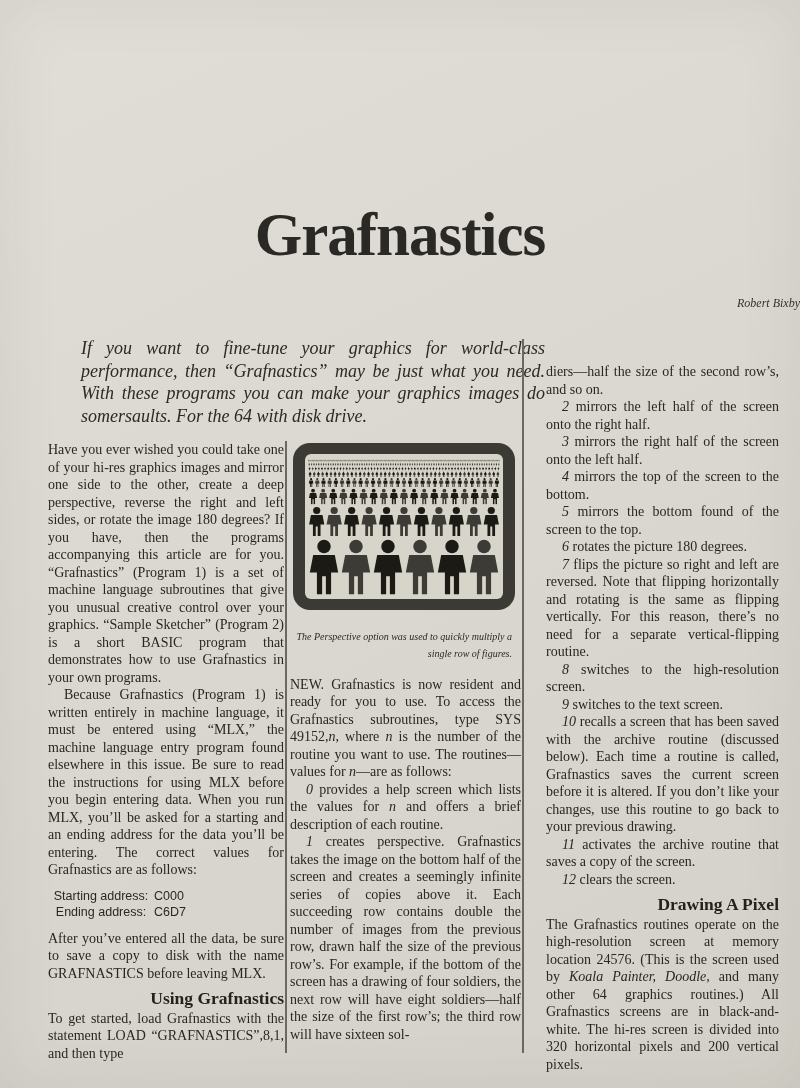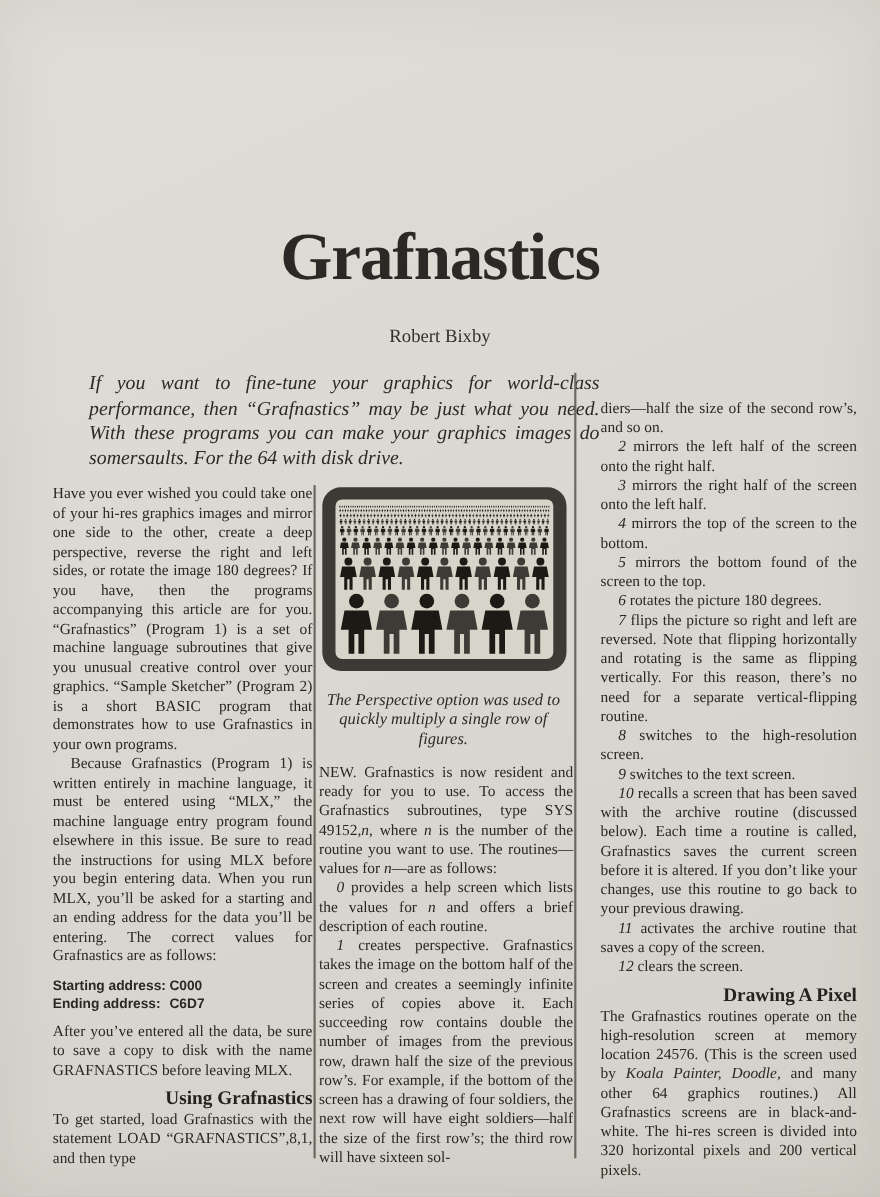--- a/index.html
+++ b/index.html
@@ -14,21 +14,21 @@
     box-shadow: inset 0 0 60px rgba(90,85,70,0.10);
     color:#262420;
   }
   .title {
     position:absolute; top:200px; left:0; width:100%;
     text-align:center; font-size:61px; font-weight:bold;
     letter-spacing:-1px; color:#2b2925; margin:0;
   }
   .byline {
     position:absolute; top:296px; left:0; width:100%;
-    text-align:center; font-size:17px; color:#33312c;
+    text-align:right; font-size:12px; color:#33312c;font-style:italic;
   }
   .intro {
     position:absolute; left:50px; top:337px; width:464px;
     font-style:italic; font-size:18px; line-height:22.5px;
     text-align:justify; color:#2c2a25;margin-left:31px;
   }
   .vrule { position:absolute; width:1.5px; background:#6b685f; }
   .vrule-1 { left:285px; top:441px; height:612px; }
   .vrule-2 { left:522px; top:339px; height:714px; }
   .col {
@@ -40,30 +40,30 @@
   .col-right { left:546px; top:339px; width:233px; height:716px;margin-top:24px; }
   .body-para { margin:0; }
   .body-para.indent { text-indent:16px; }
   .sec-heading {
     font-size:17.5px; font-weight:bold; color:#24221d;
     margin:8px 0 2px 0; text-align:right; letter-spacing:0;
   }
   .address-block {
     margin:9px 0 9px 0;
     font-family:"Liberation Sans", sans-serif;
-    font-size:12.5px; font-weight:bold; color:#2a2822;
-    text-align:left;
+    font-size:12.5px; font-weight:normal; color:#2a2822;
+    text-align:center;
   }
   .address-row { display:flex; line-height:16.5px; }
   .address-label { width:106px; }
   em { font-style:italic; }
   figure.monitor { margin:1px 0 0 2px; padding:0; }
   .caption {
-    font-style:italic; font-size:15px; line-height:17.5px;
-    margin:12px 0 13px 4px; width:218px; text-align:center; color:#2c2a25;
+    font-style:italic; font-size:10px; line-height:17.5px;
+    margin:12px 0 13px 4px; width:218px; text-align:right; color:#2c2a25;
   }
   .footer {
     position:absolute; left:48px; top:1057px;
     font-family:"Liberation Sans", sans-serif;
     font-size:12px; color:#3b3931;
     display:flex; gap:14px; align-items:baseline;
   }
   .footer .mag { font-style:italic;margin-top:48px; }
 </style>
 </head>

